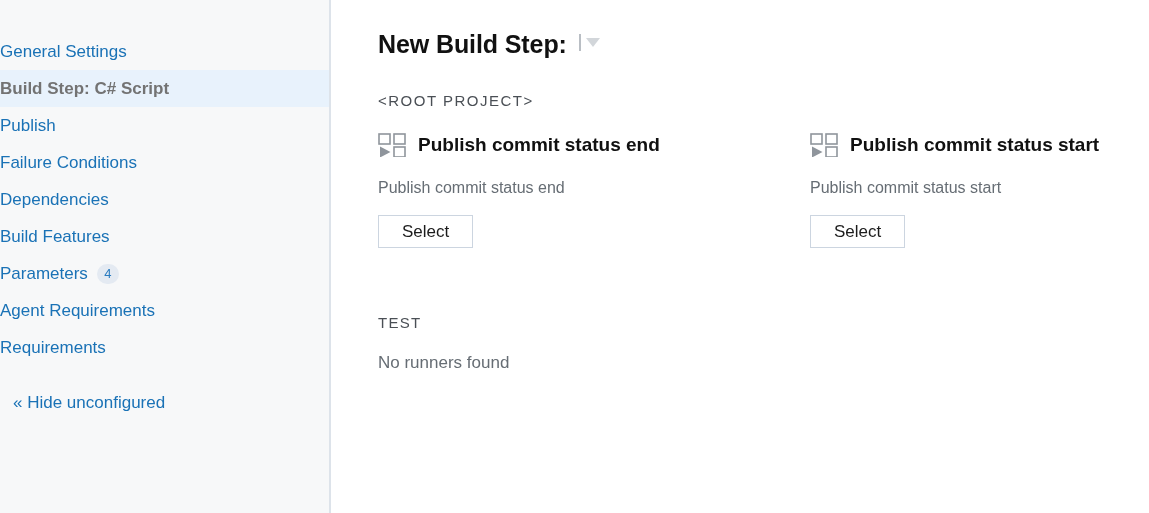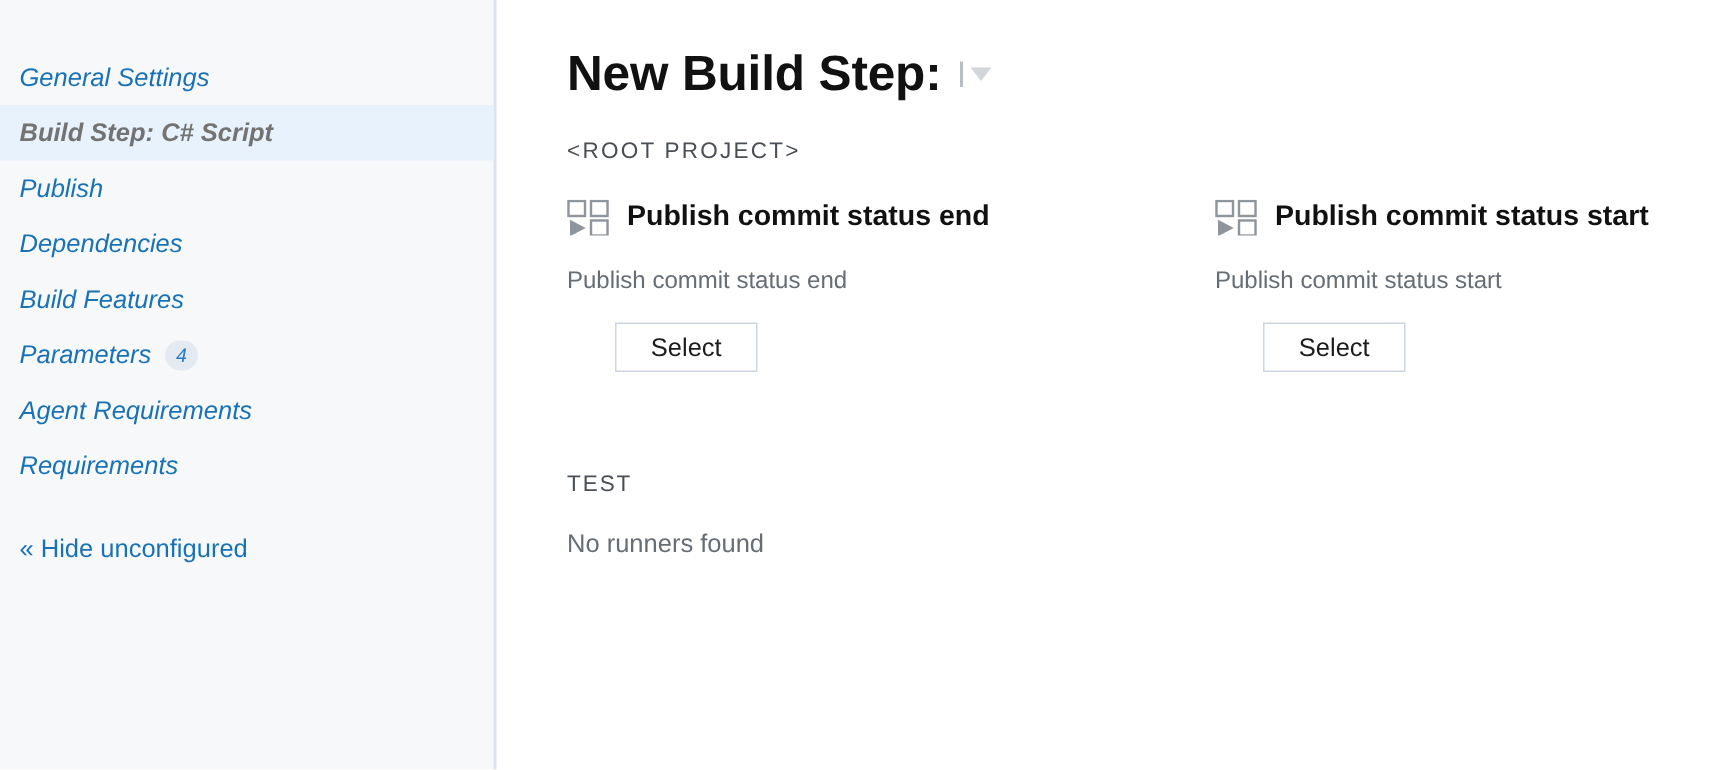--- a/index.html
+++ b/index.html
@@ -28,26 +28,24 @@
     background: #f7f8f9;
     border-right: 2px solid #dde3ea;
     box-sizing: border-box;
     padding-top: 33px;
     position: relative;
   }
   .nav-item {
     display: flex;
     align-items: center;
     height: 37px;
-    padding-left: 13px;
     font-size: 17px;
     color: #1a72b6;
     cursor: pointer;
     white-space: nowrap;
-    font-style: italic;
   }
   .nav-item.active {
     background: #e8f2fc;
     color: #737373;
     font-weight: bold;
   }
   .nav-label {
     line-height: 1;
   }
   .badge {
@@ -83,21 +81,21 @@
     padding-top: 30px;
     box-sizing: border-box;
     position: relative;
   }
   .page-title-row {
     display: flex;
     align-items: baseline;
     height: 32px;
   }
   .page-title {
-    font-size: 33px;
+    font-size: 25px;
     font-weight: bold;
     color: #111111;
     letter-spacing: -0.1px;
   }
   .title-caret-wrap {
     display: inline-flex;
     align-items: center;
     margin-left: 12px;
     position: relative;
     top: -2px;
@@ -200,21 +198,20 @@
     width: 95px;
     height: 33px;
     border: 1px solid #ccd5e0;
     border-radius: 0;
     background: #ffffff;
     font-family: "Liberation Sans", sans-serif;
     font-size: 17px;
     color: #1c1c1c;
     cursor: pointer;
     padding: 0;
-    margin-left: 32px;
   }
 
   
   .test-section {
     margin-top: 66px;
   }
   .test-heading {
     font-size: 15px;
     letter-spacing: 1.3px;
     color: #4a4f55;
@@ -238,20 +235,23 @@
 
 
     <div class="nav-item active">
       <span class="nav-label">Build Step: C# Script</span>
     </div>
 
     <div class="nav-item">
       <span class="nav-label">Publish</span>
     </div>
 
+    <div class="nav-item">
+      <span class="nav-label">Failure Conditions</span>
+    </div>
 
     <div class="nav-item">
       <span class="nav-label">Dependencies</span>
     </div>
 
     <div class="nav-item">
       <span class="nav-label">Build Features</span>
     </div>
 
     <div class="nav-item">

